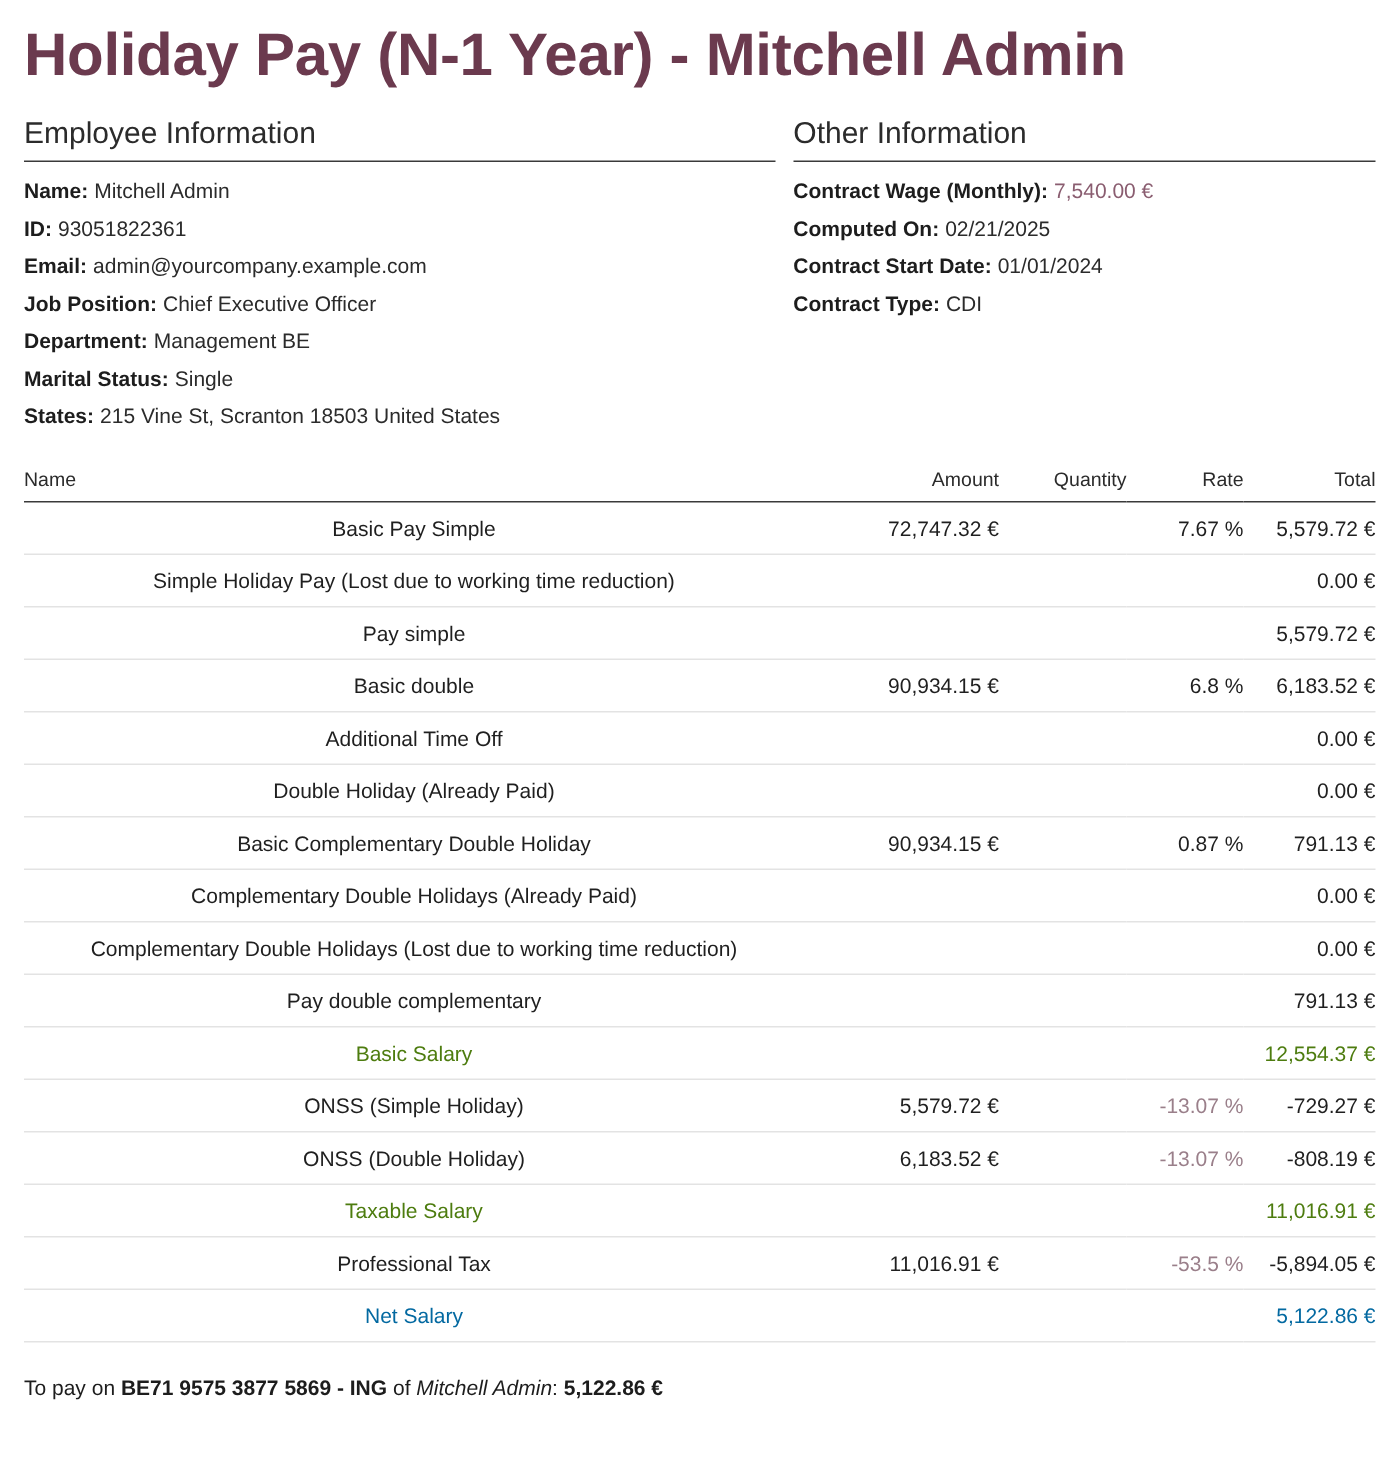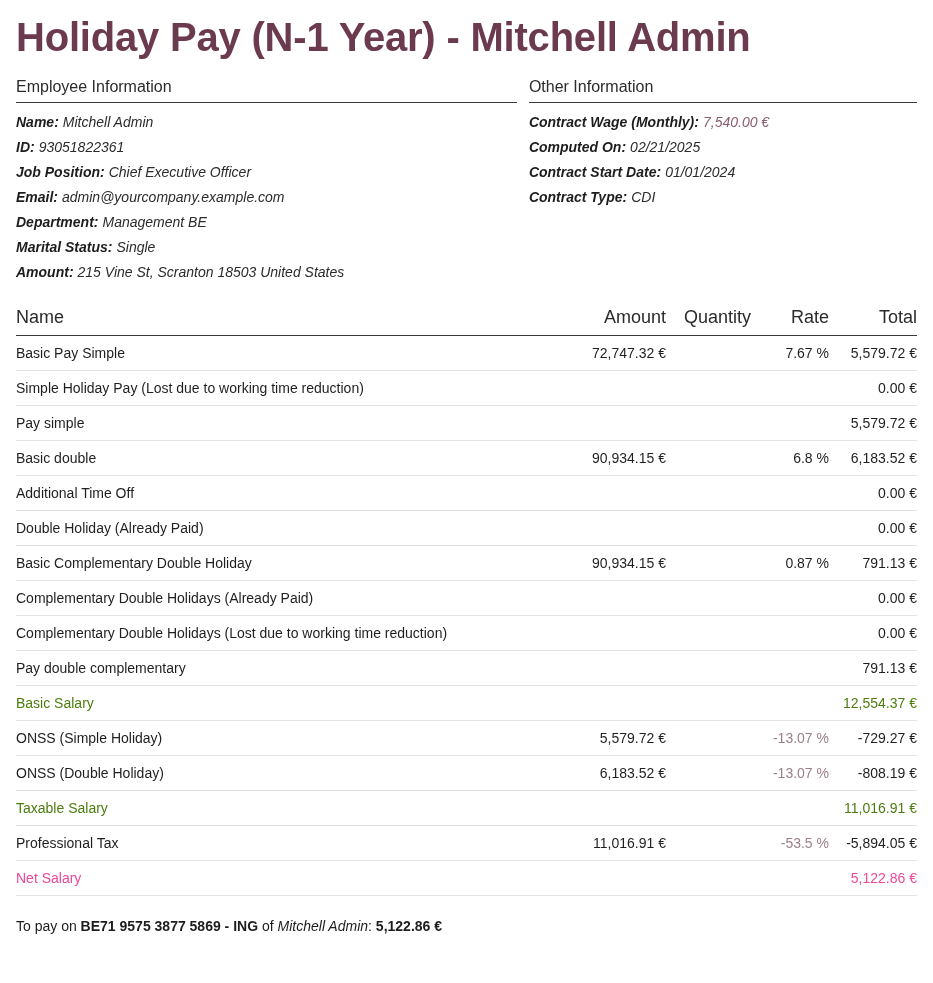--- a/index.html
+++ b/index.html
@@ -32,31 +32,30 @@
     display: flex;
     gap: 0;
     margin-bottom: 22px;
   }
   .info-col {
     box-sizing: border-box;
   }
   .info-col.left { width: 514px; padding-right: 12px; }
   .info-col.right { width: 389px; }
   .info-head {
-    font-size: 16px;
+    font-size: 20px;
     color: #2b2b2b;
     padding-bottom: 6px;
     border-bottom: 1px solid #3a3a3a;
     margin-bottom: 7px;
   }
   .info-row {
     font-size: 14px;
     line-height: 25px;
     white-space: nowrap;
-    font-style: italic;
   }
   .info-label {
     font-weight: bold;
     color: #1d1d1d;
   }
   .info-value {
     color: #2b2b2b;
     margin-left: 4px;
   }
   .info-value.accent {
@@ -64,46 +63,46 @@
   }
   
   table.lines {
     width: 100%;
     border-collapse: collapse;
     font-size: 14px;
   }
   table.lines thead th {
     font-weight: normal;
     color: #2b2b2b;
-    font-size: 18px;
+    font-size: 13px;
     padding: 0 0 7px 0;
     border-bottom: 1px solid #3a3a3a;
     text-align: right;
     white-space: nowrap;
   }
   table.lines thead th.name-col {
     text-align: left;
   }
   table.lines tbody td {
     padding: 9px 0 9px 0;
     border-bottom: 1px solid #e3e3e3;
     text-align: right;
     white-space: nowrap;
     vertical-align: middle;
   }
   table.lines tbody td.name-col {
-    text-align: left;
+    text-align: center;
   }
   col.c-name { width: 520px; }
   col.c-amount { width: 130px; }
   col.c-qty { width: 85px; }
   col.c-rate { width: 78px; }
   col.c-total { width: 88px; }
   .row-total { color: #4d7c0f; }
-  .row-net { color: #ec4899; }
+  .row-net { color: #0369a1; }
   .rate-muted { color: #9a7f8a; }
   
   .footer-note {
     margin-top: 22px;
     font-size: 14px;
     color: #1d1d1d;
   }
   .footer-note .b { font-weight: bold; }
   .footer-note .i { font-style: italic; }
 </style>
@@ -114,25 +113,25 @@
 
   <div class="doc-title">Holiday Pay (N-1 Year) - Mitchell Admin</div>
 
   <div class="info-wrap">
 
     <div class="info-col left">
       <div class="info-head">Employee Information</div>
       <div class="info-rows">
           <div class="info-row"><span class="info-label">Name:</span><span class="info-value">Mitchell Admin</span></div>
           <div class="info-row"><span class="info-label">ID:</span><span class="info-value">93051822361</span></div>
+          <div class="info-row"><span class="info-label">Email:</span><span class="info-value">admin@yourcompany.example.com</span></div>
           <div class="info-row"><span class="info-label">Job Position:</span><span class="info-value">Chief Executive Officer</span></div>
-          <div class="info-row"><span class="info-label">Email:</span><span class="info-value">admin@yourcompany.example.com</span></div>
           <div class="info-row"><span class="info-label">Department:</span><span class="info-value">Management BE</span></div>
           <div class="info-row"><span class="info-label">Marital Status:</span><span class="info-value">Single</span></div>
-          <div class="info-row"><span class="info-label">Amount:</span><span class="info-value">215 Vine St,  Scranton 18503 United States</span></div>
+          <div class="info-row"><span class="info-label">States:</span><span class="info-value">215 Vine St,  Scranton 18503 United States</span></div>
         </div>
     </div>
 
     <div class="info-col right">
       <div class="info-head">Other Information</div>
       <div class="info-rows">
           <div class="info-row"><span class="info-label">Contract Wage (Monthly):</span><span class="info-value accent">7,540.00 €</span></div>
           <div class="info-row"><span class="info-label">Computed On:</span><span class="info-value">02/21/2025</span></div>
           <div class="info-row"><span class="info-label">Contract Start Date:</span><span class="info-value">01/01/2024</span></div>
           <div class="info-row"><span class="info-label">Contract Type:</span><span class="info-value">CDI</span></div>

